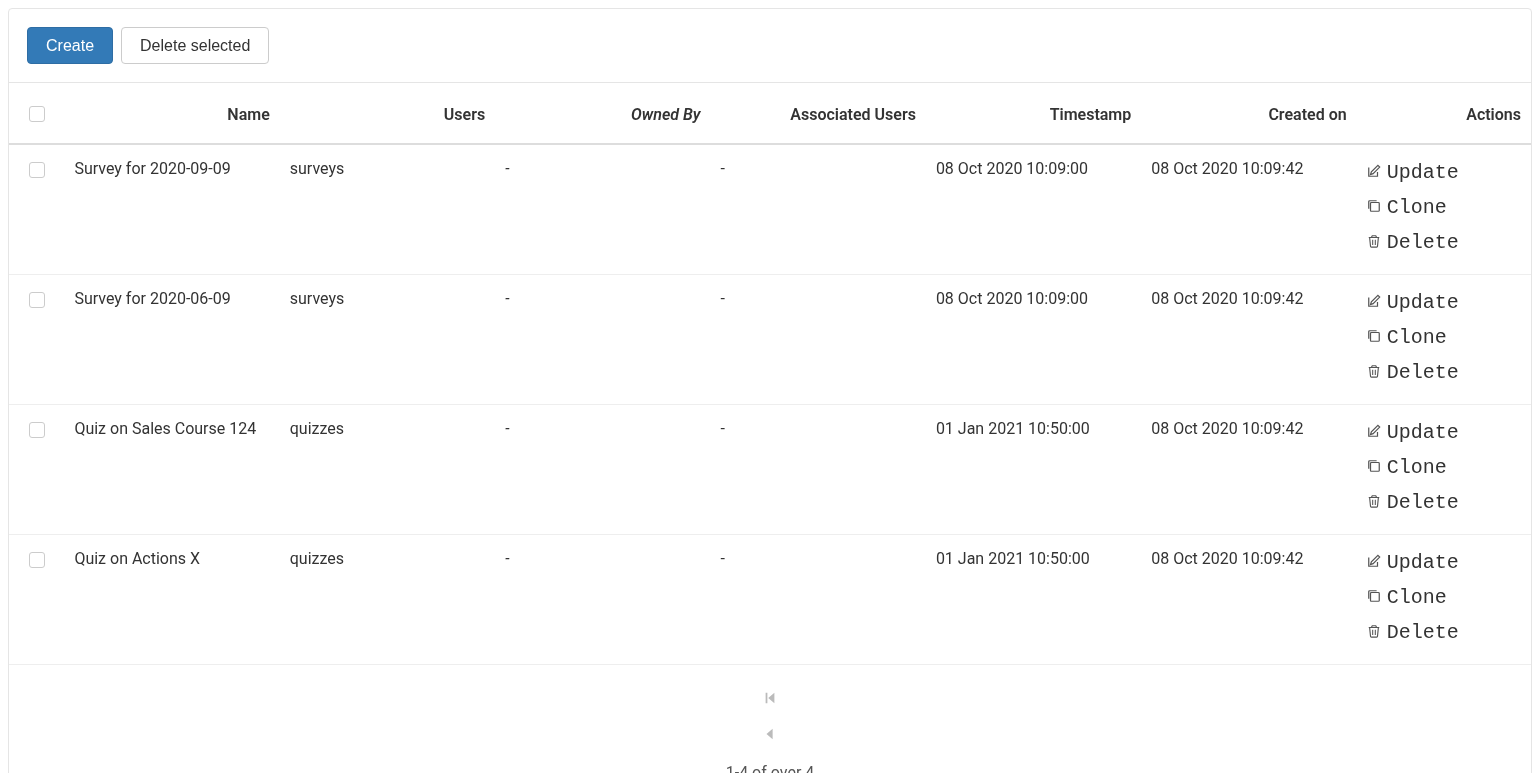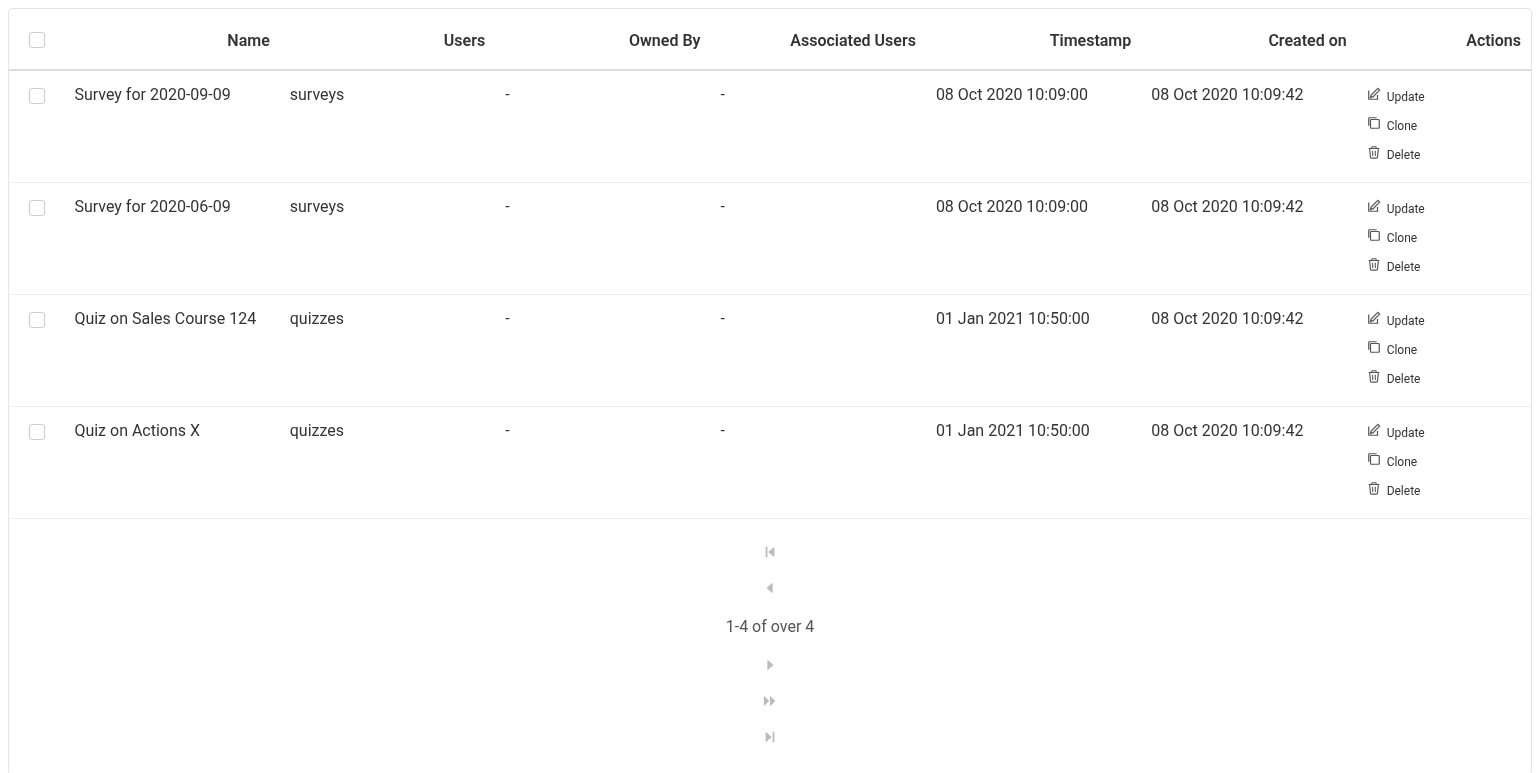--- a/index.html
+++ b/index.html
@@ -65,46 +65,47 @@
     padding: 14px 10px;
     border-bottom: 1px solid #eee;
     vertical-align: top;
     color: #333;
     font-size: 16px;
   }
 
   .col-check { width: 54px; text-align: center; }
   .col-name { width: 210px; }
   .col-type { width: 210px; }
-  .col-owned { width: 210px; }
+  .col-owned { width: 210px; font-style: italic; }
   .col-assoc { width: 210px; }
   .col-ts { width: 210px; }
   .col-created { width: 210px; }
   .col-actions { width: 170px; }
 
   input[type=checkbox] {
     width: 16px;
     height: 16px;
     appearance: none;
     border: 1px solid #ccc;
     border-radius: 3px;
     background: #fff;
     cursor: pointer;
     vertical-align: middle;
   }
 
   .actions-cell a {
     display: flex;
-    align-items: flex-end;
+    align-items: center;
     color: #333;
     text-decoration: none;
     padding: 6px 0;
     gap: 6px;
-    font-size: 12px;
+    font-size: 20px;
     cursor: pointer;
+    font-family: Liberation Mono, monospace;
   }
   .actions-cell a:first-child { padding-top: 2px; }
   .actions-cell svg { width: 14px; height: 14px; fill: #555; stroke: #555; flex-shrink:0; }
 
   .paginator {
     display: flex;
     align-items: center;
     justify-content: space-between;
     gap: 22px;
     padding: 26px 0 30px 0;
@@ -115,20 +116,24 @@
   .paginator .pg-btn svg { width: 14px; height: 14px; fill: #bbb; }
   .paginator .pg-info { color: #555; font-size: 16px; padding: 0 8px;}
   .paginator .pg-btn { cursor: pointer; display:flex; align-items:center;}
 
 </style>
 </head>
 <body>
 
 <div class="panel">
 
+  <div class="toolbar">
+    <button class="btn btn-primary">Create</button>
+    <button class="btn btn-default">Delete selected</button>
+  </div>
 
   <div class="table-wrap">
     <table>
       <thead>
         <tr>
           <th class="col-check">
             <input type="checkbox" style="">
           </th>
           <th class="col-name">Name</th>
           <th class="col-type">Users</th>

